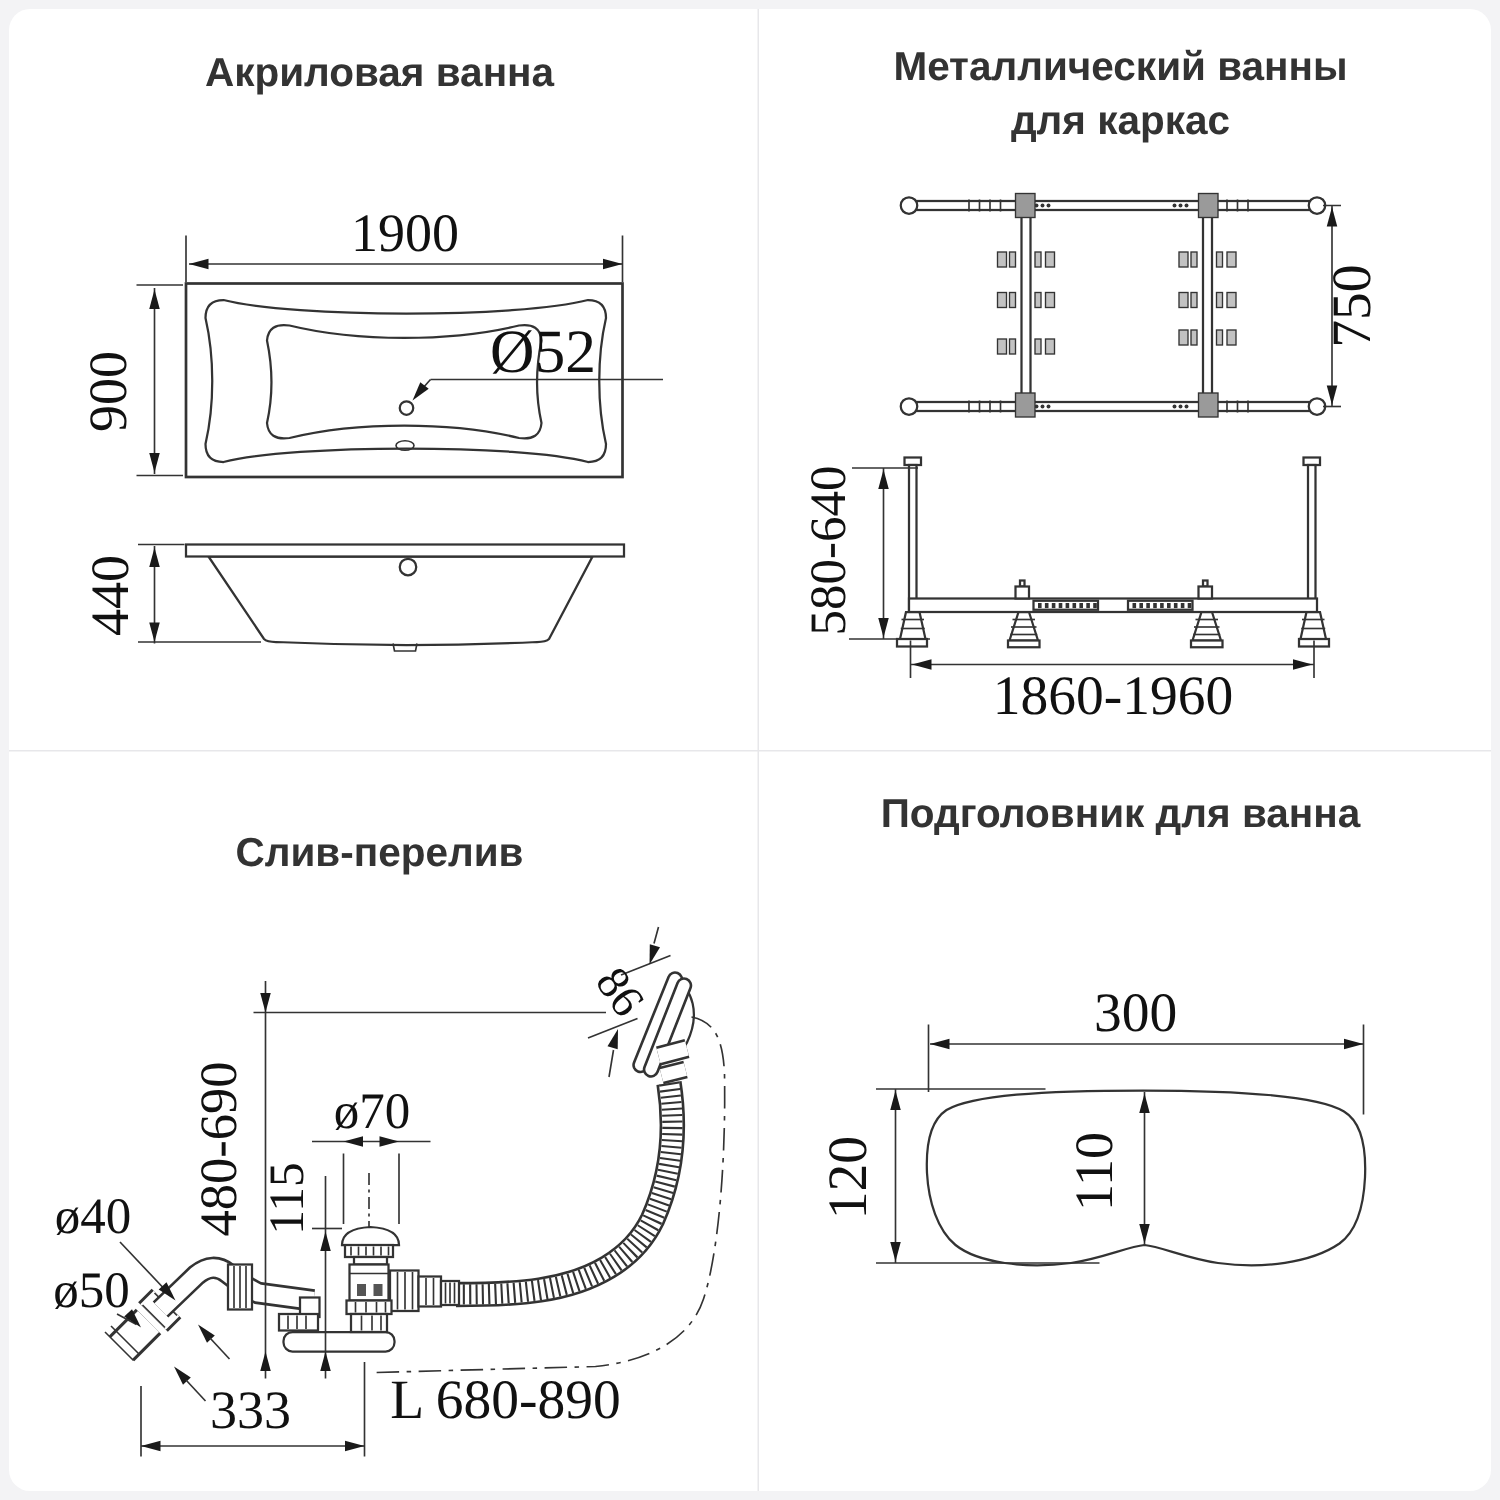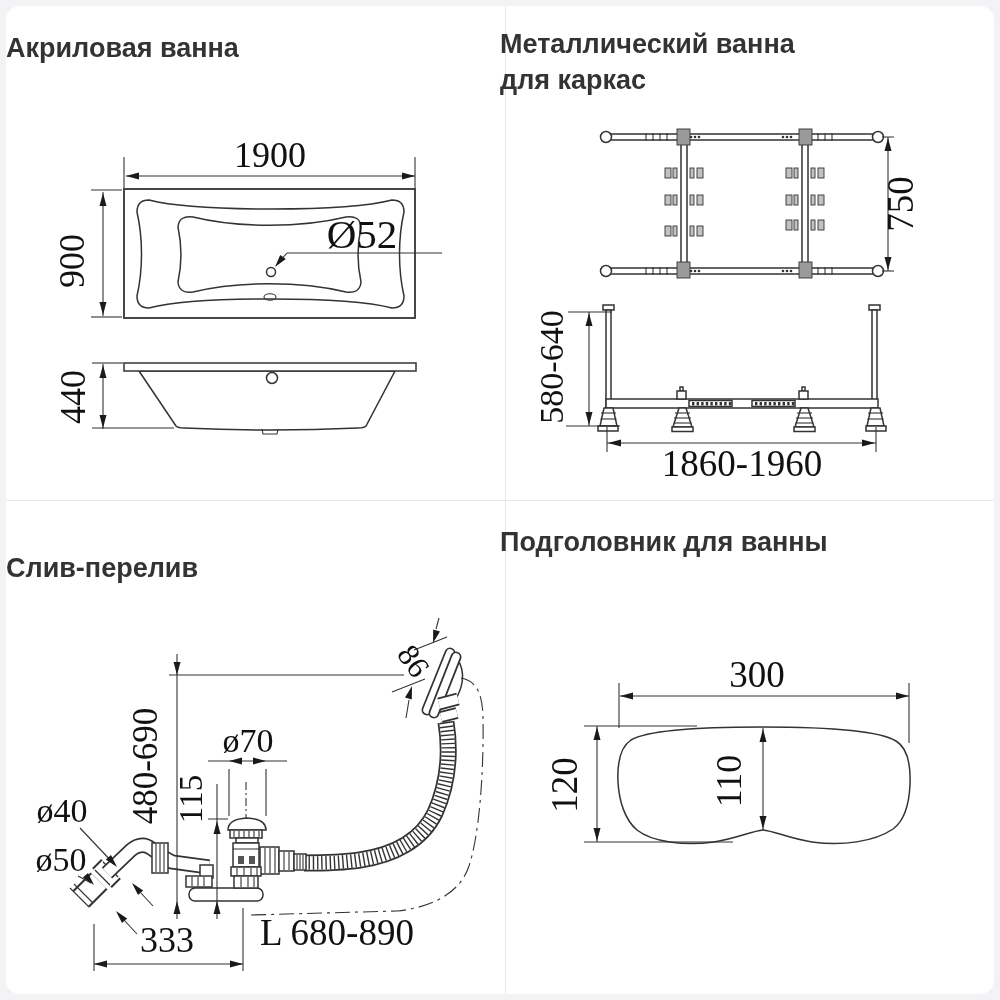--- a/index.html
+++ b/index.html
@@ -5,21 +5,21 @@
   html,body{margin:0;padding:0;}
   body{width:1000px;height:1000px;background:#f3f3f5;font-family:"Liberation Sans",sans-serif;}
   #card{position:absolute;left:6px;top:6px;width:988px;height:988px;background:#ffffff;border-radius:14px;overflow:hidden;}
   .vdiv{position:absolute;left:499px;top:0;width:1px;height:988px;background:#e7e7ea;}
   .hdiv{position:absolute;left:0;top:494px;width:988px;height:1px;background:#e7e7ea;}
   .quad{position:absolute;width:494px;height:494px;}
   #q-tub{left:0;top:0;}
   #q-frame{left:494px;top:0;}
   #q-drain{left:0;top:520px;}
   #q-headrest{left:494px;top:494px;}
-  .qtitle{position:absolute;top:24px;left:0;width:100%;
+  .qtitle{position:absolute;top:24px;left:0;width:100%;text-align:center;
           font-weight:700;font-size:27px;line-height:36px;color:#333;z-index:2;}
   .quad svg{position:absolute;left:0;top:0;}
   
   .w{fill:#ffffff;stroke:#333;stroke-width:1.5px;}
   .w2{fill:#ffffff;stroke:#333;stroke-width:1.8px;}
   .t{stroke:#333;stroke-width:1.1px;fill:none;}
   .o{stroke:#333;stroke-width:1.5px;fill:none;}
   .a{fill:#1a1a1a;stroke:none;}
   .hb{fill:#9a9a9a;stroke:#333;stroke-width:0.9px;}
   .br{fill:#c2c2c2;stroke:#333;stroke-width:0.9px;}
@@ -84,21 +84,21 @@
         <line class="t" x1="97" y1="358" x2="97" y2="423"></line>
         <polygon class="a" points="97,359 93.5,372 100.5,372"></polygon>
         <polygon class="a" points="97,422 93.5,409 100.5,409"></polygon>
         <text class="d" font-size="36" transform="translate(79,391) rotate(-90)">440</text>
       </g>
     </svg>
   </div>
 
   <div class="quad" id="q-frame">
     <div class="qtitle" style="top:20px;">
-      <div>Металлический ванна</div>
+      <div>Металлический ванны</div>
       <div>для каркас</div>
     </div>
     <svg width="494" height="494" viewBox="0 0 494 494">
 
       <g>
         <rect class="w" x="109" y="128" width="266" height="6"></rect>
         <rect class="w" x="109" y="262" width="266" height="6"></rect>
         <circle class="w" cx="106" cy="131" r="5.5"></circle>
           <circle class="w" cx="378" cy="131" r="5.5"></circle>
         <circle class="w" cx="106" cy="265" r="5.5"></circle>
@@ -393,21 +393,21 @@
         <line class="t" x1="88" y1="438" x2="237" y2="438"></line>
         <polygon class="a" points="88,438 101,434.5 101,441.5"></polygon>
         <polygon class="a" points="237,438 224,434.5 224,441.5"></polygon>
         <text class="d" x="161" y="426" font-size="36">333</text>
       </g>
       <text class="d" x="331" y="419" font-size="37">L 680-890</text>
     </svg>
   </div>
 
   <div class="quad" id="q-headrest">
-    <div class="qtitle">Подголовник для ванны</div>
+    <div class="qtitle">Подголовник для ванна</div>
     <svg width="494" height="494" viewBox="0 0 494 494">
       <path class="o" stroke-width="1.7" d="M 118 282 C 117 260 122 246 131 240 C 148 230 195 227 262 227 C 330 227 380 231 396 241 C 406 247 411 262 410 285 C 409 306 404 321 393 329 C 374 342 342 346 312 342 C 291 339 274 331 263 330 C 252 331 235 339 214 342 C 184 346 152 342 137 330 C 125 320 119 301 118 282 Z"></path>
 
       <g>
         <line class="t" x1="119" y1="183" x2="119" y2="228"></line>
         <line class="t" x1="409" y1="183" x2="409" y2="243"></line>
         <line class="t" x1="120" y1="196" x2="409" y2="196"></line>
         <polygon class="a" points="120,196 133,192.5 133,199.5"></polygon>
         <polygon class="a" points="409,196 396,192.5 396,199.5"></polygon>
         <text class="d" x="257" y="187" font-size="37">300</text>

